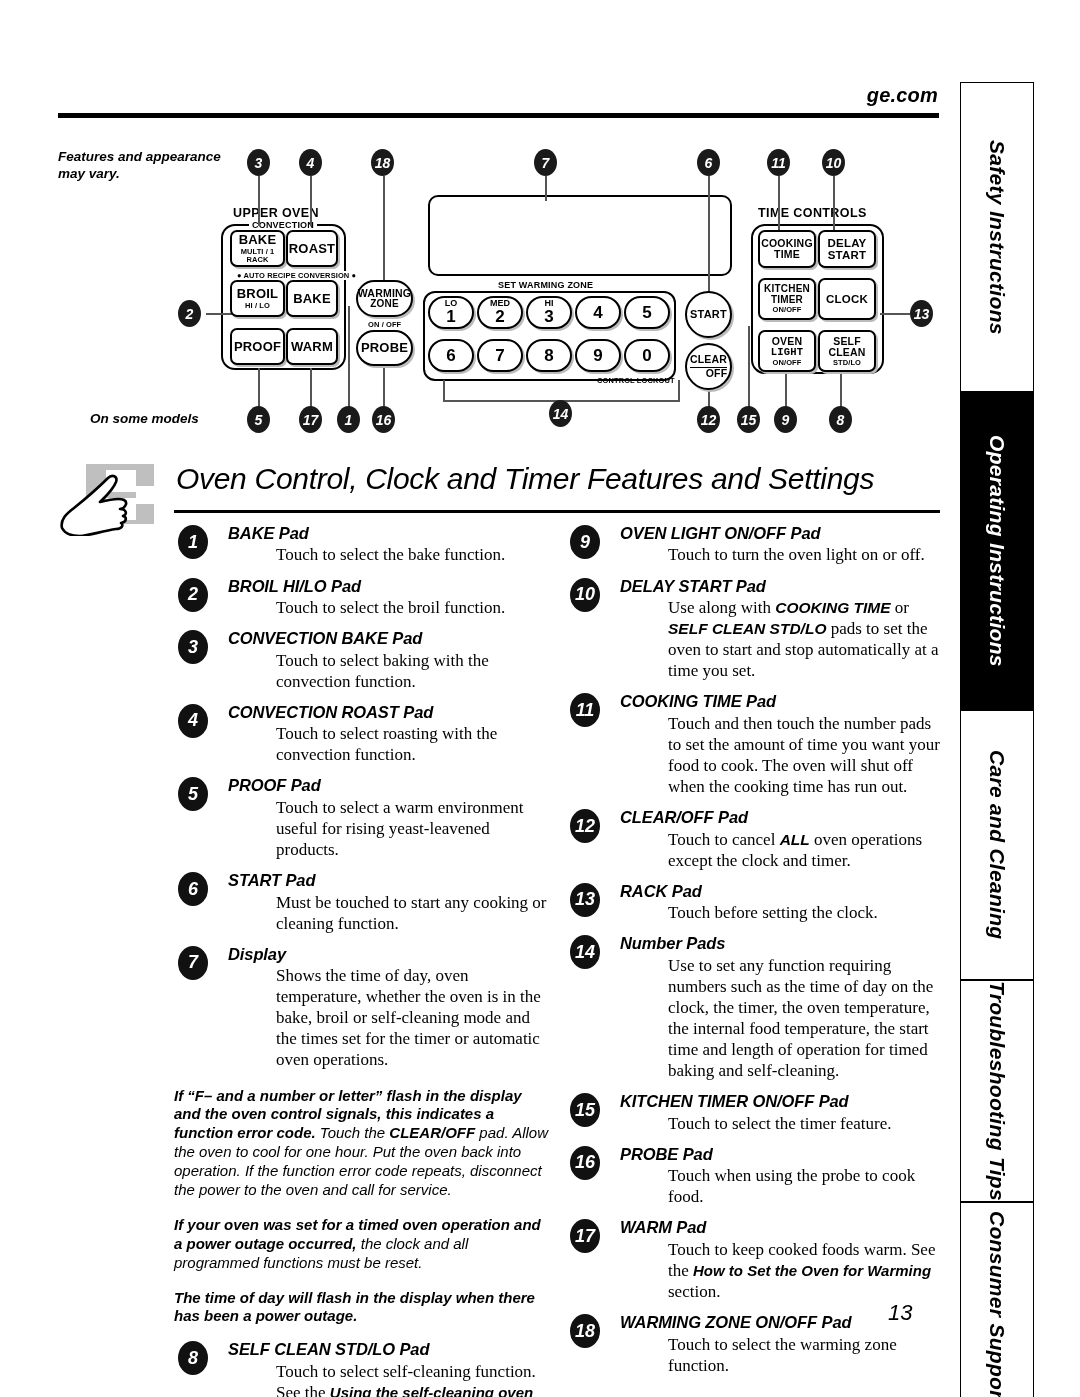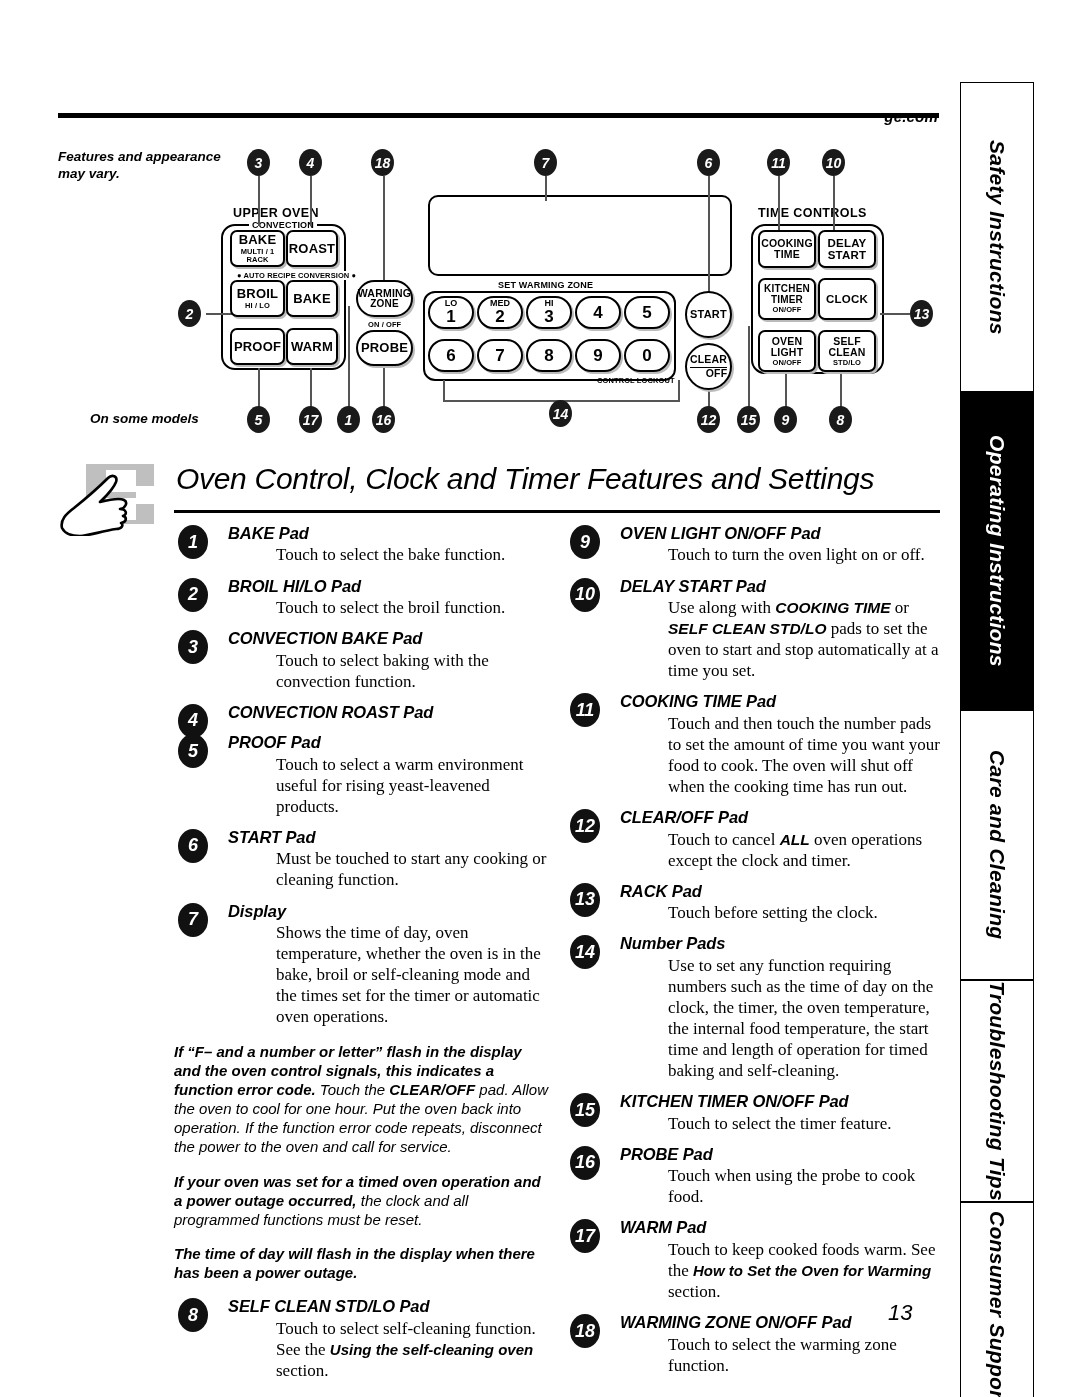--- a/index.html
+++ b/index.html
@@ -10,23 +10,22 @@
   }
   .page{position:absolute;inset:0;}
 
   
   .hdr-rule{
     position:absolute;left:58px;top:113px;width:881px;height:5px;background:#000;
   }
   .hdr-site{
     position:absolute;right:142px;top:84px;
     font-family:"Liberation Sans", sans-serif;
-    font-weight:bold;font-style:italic;font-size:15px;color:#000;
+    font-weight:bold;font-style:italic;font-size:20px;color:#000;
     letter-spacing:.2px;
-    margin-top:24px;
   }
 
   
   .sidebar{
     position:absolute;left:960px;top:82px;width:74px;height:1262px;
   }
   .tab{
     position:absolute;left:0;width:74px;
     border:1.5px solid #000;background:#fff;box-sizing:border-box;
     display:flex;align-items:center;justify-content:center;
@@ -330,21 +329,21 @@
     <div class="key rect shadow" style="left:700px;top:150px;width:58px;height:42px;">
       <div class="k1" style="font-size:10px;">KITCHEN</div>
       <div class="k1" style="font-size:10px;">TIMER</div>
       <div class="k2">ON/OFF</div>
     </div>
     <div class="key rect shadow" style="left:760px;top:150px;width:58px;height:42px;">
       <div class="k1" style="font-size:11.5px;">CLOCK</div>
     </div>
     <div class="key rect shadow" style="left:700px;top:202px;width:58px;height:42px;">
       <div class="k1" style="font-size:10.5px;">OVEN</div>
-      <div class="k1" style="font-size:10.5px;">LIGHT</div>
+      <div class="k1" style="font-size:10.5px;font-family:Liberation Mono, monospace;">LIGHT</div>
       <div class="k2">ON/OFF</div>
     </div>
     <div class="key rect shadow" style="left:760px;top:202px;width:58px;height:42px;">
       <div class="k1" style="font-size:10.5px;">SELF</div>
       <div class="k1" style="font-size:10.5px;">CLEAN</div>
       <div class="k2">STD/LO</div>
     </div>
   </div>
 
   <div class="title-wrap">
@@ -377,20 +376,21 @@
 
     <div class="item">
       <div class="bullet">3</div>
       <div class="item-title">CONVECTION BAKE Pad</div>
       <div class="item-body">Touch to select baking with the convection function.</div>
     </div>
 
     <div class="item">
       <div class="bullet">4</div>
       <div class="item-title">CONVECTION ROAST Pad</div>
+      <div class="item-body">Touch to select roasting with the convection function.</div>
     </div>
 
     <div class="item">
       <div class="bullet">5</div>
       <div class="item-title">PROOF Pad</div>
       <div class="item-body">Touch to select a warm environment useful for rising yeast-leavened products.</div>
     </div>
 
     <div class="item">
       <div class="bullet">6</div>

